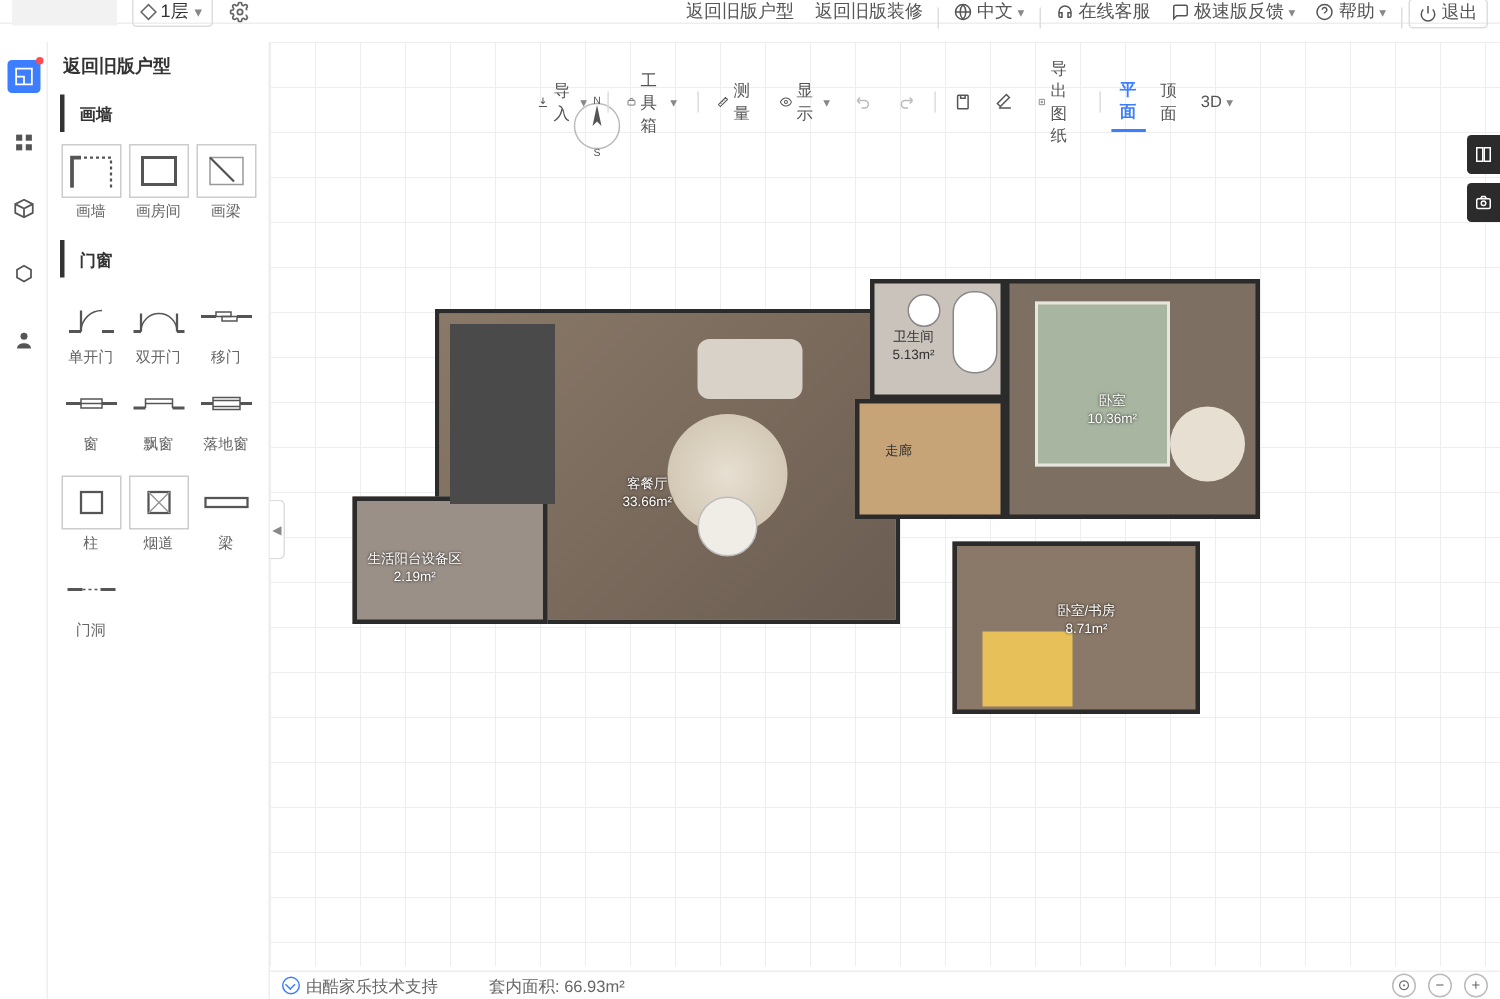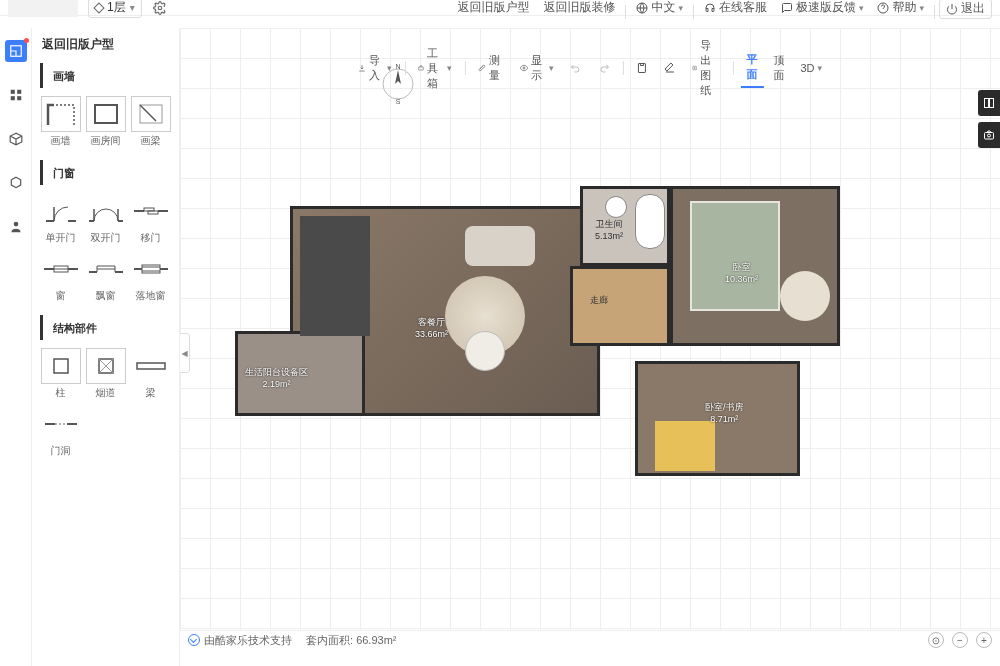--- a/index.html
+++ b/index.html
@@ -48,21 +48,21 @@
 .cdiv { width: 1px; height: 14px; background: #ddd; margin: 0 3px; }
 
 
 .compass { position: absolute; top: 36px; left: 198px; width: 40px; height: 40px; z-index: 4; }
 
 
 .rightfloat { position: absolute; right: 0; top: 90px; display: flex; flex-direction: column; gap: 6px; z-index: 6; }
 .rfbtn { width: 22px; height: 26px; background: #2b2b2b; color: #fff; display: flex; align-items: center; justify-content: center; cursor: pointer; border-radius: 3px 0 0 3px; font-size: 11px; }
 
 
-.statusbar { position: absolute; bottom: 17px; left: 180px; right: 0; height: 19px; border-top: 1px solid #eee; display: flex; align-items: center; padding: 0 8px; font-size: 11px; color: #666; background: #fff; z-index: 5; }
+.statusbar { position: absolute; bottom: 0; left: 180px; right: 0; height: 19px; border-top: 1px solid #eee; display: flex; align-items: center; padding: 0 8px; font-size: 11px; color: #666; background: #fff; z-index: 5; gap: 20px; }
 .statusbar .brand { display: flex; align-items: center; gap: 4px; }
 .statusbar .brand .bic { width: 12px; height: 12px; border: 1.5px solid #3d7eff; border-radius: 50%; display: inline-block; position: relative; }
 .statusbar .brand .bic::after { content: ""; position: absolute; top: 2px; left: 2px; width: 4px; height: 4px; border: 1.5px solid #3d7eff; border-top: none; border-left: none; transform: rotate(45deg); }
 .statusbar .area { margin-left: 14px; }
 .statusbar .zoom { margin-left: auto; display: flex; align-items: center; gap: 8px; }
 .statusbar .zbtn { width: 16px; height: 16px; border: 1px solid #bbb; border-radius: 50%; display: flex; align-items: center; justify-content: center; cursor: pointer; font-size: 10px; }
 
 
 svg { display: block; }
 </style>
@@ -255,21 +255,20 @@
           <svg width="40" height="30" viewBox="0 0 40 30">
             <path d="M3 15 h8 M29 15 h8" stroke="#555" stroke-width="2"></path>
             <rect x="11" y="11" width="18" height="8" fill="none" stroke="#555"></rect>
             <path d="M11 13 h18 M11 17 h18" stroke="#555"></path>
           </svg>
         </div>
       <div class="tlabel">落地窗</div>
     </div>
   </div>
 
-  <div class="section-title">结构部件</div>
   <div class="tool-grid">
     <div class="tool">
       <div class="ticon">
           <svg width="30" height="26" viewBox="0 0 30 26">
             <rect x="8" y="6" width="14" height="14" fill="none" stroke="#555" stroke-width="1.5"></rect>
           </svg>
         </div>
       <div class="tlabel">柱</div>
     </div>
     <div class="tool">

